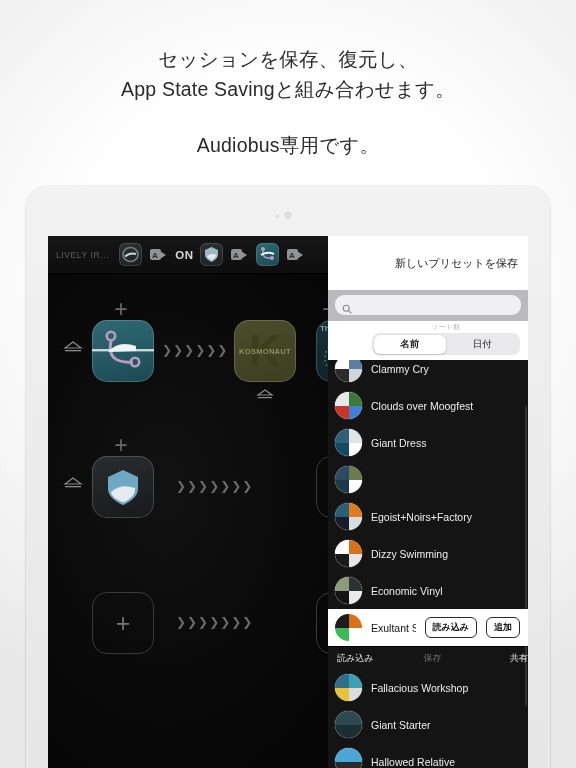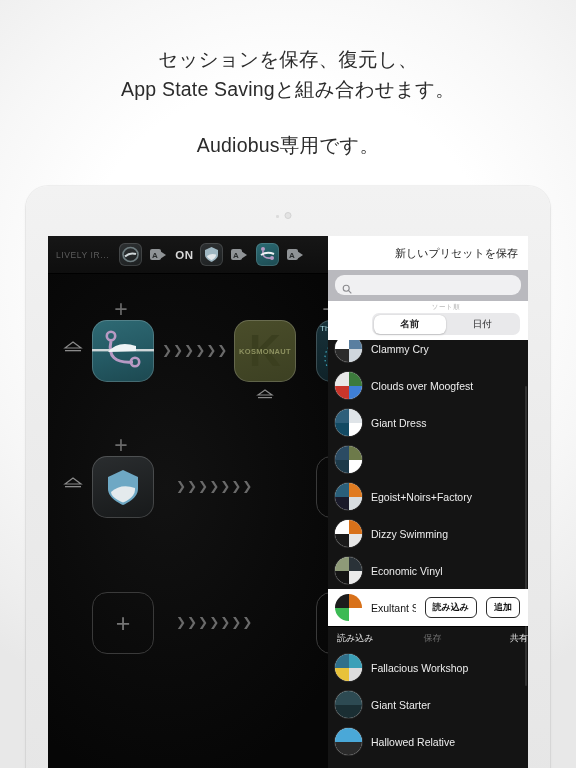--- a/index.html
+++ b/index.html
@@ -125,21 +125,21 @@
     position: absolute; left: 50%; top: 50%; transform: translate(-50%,-50%);
     color: #3b3f1f; font-size: 44px; font-weight: 700; line-height: 1;
   }
   .thresh-txt {
     position: absolute; left: 4px; top: 4px; color: #a8d8e0; font-size: 8px;
   }
 
   
   .panel { flex: 1 1 auto; background: #fff; position: relative; display: flex; flex-direction: column; }
   .panel-header {
-    height: 34px; background: #fff; display: flex; align-items: center;
+    height: 54px; background: #fff; display: flex; align-items: center;
     justify-content: flex-end; padding: 0 10px;
   }
   .panel-header-title { color: #1a1a1a; font-size: 11px; }
   .search-band { background: #b9b9be; padding: 5px 7px 6px; }
   .search-field {
     background: #f0f0f2; border-radius: 9px; height: 20px;
     display: flex; align-items: center; padding: 0 7px; gap: 5px;
   }
   .search-field .mag { width: 10px; height: 10px; flex: 0 0 auto; }
   .search-input {

